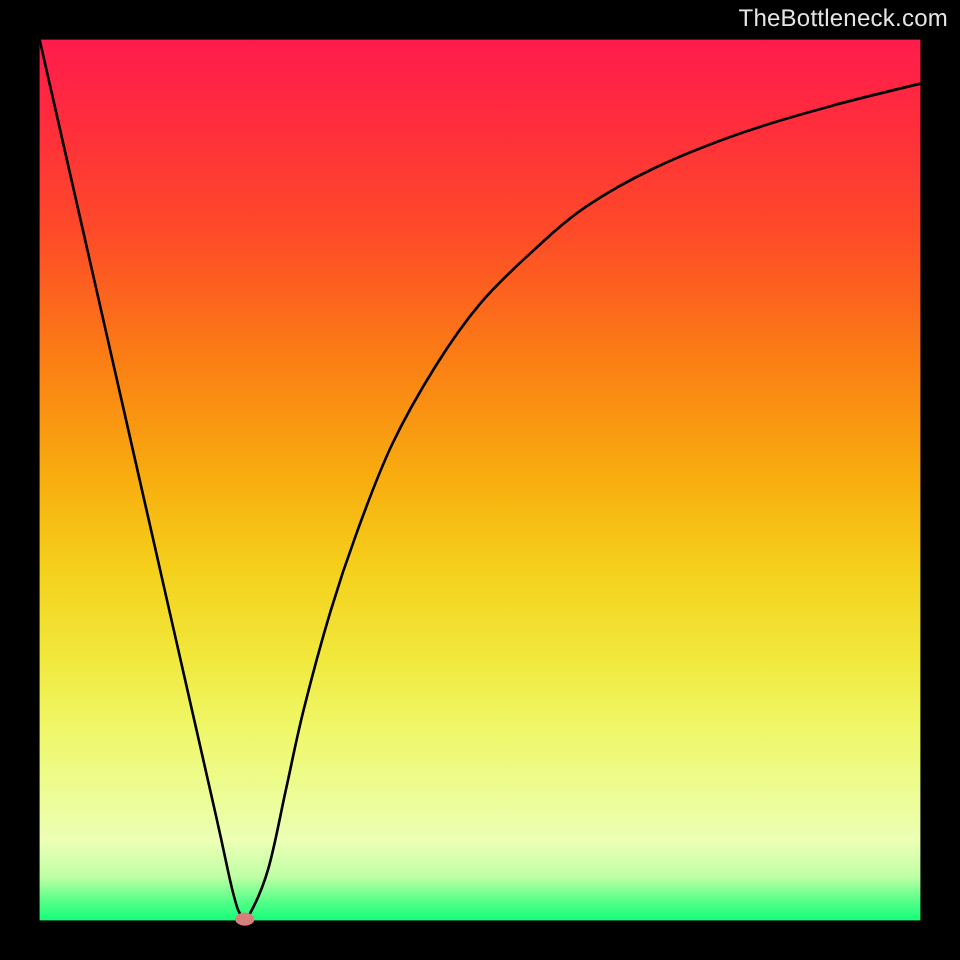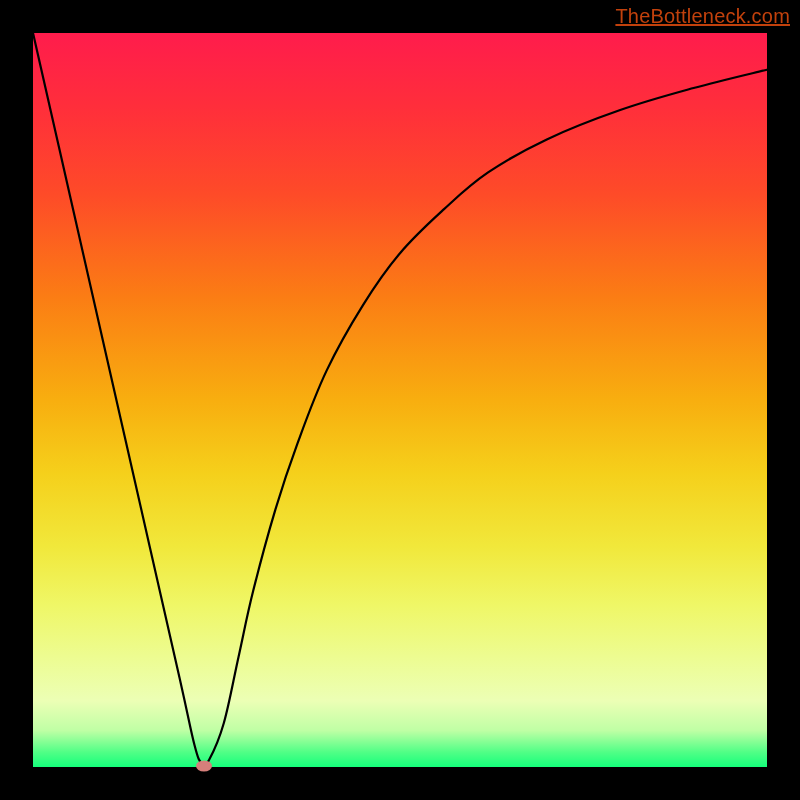--- a/index.html
+++ b/index.html
@@ -36,26 +36,25 @@
       #ecffb5 91%,
       #c0ffa5 95%,
       #50ff86 98%,
       #15ff7b 100%
     );
   }
   .attribution {
     position: absolute;
     top: 5px;
     right: 10px;
-    color: #c2410c;
+    color: #e5e5e5;
     font-size: 20px;
     font-weight: 500;
     letter-spacing: 0.2px;
     z-index: 10;
-    text-decoration: underline;
   }
   svg.curve {
     position: absolute;
     left: 0;
     top: 0;
     width: 734px;
     height: 734px;
     overflow: visible;
   }
   .curve-path {

